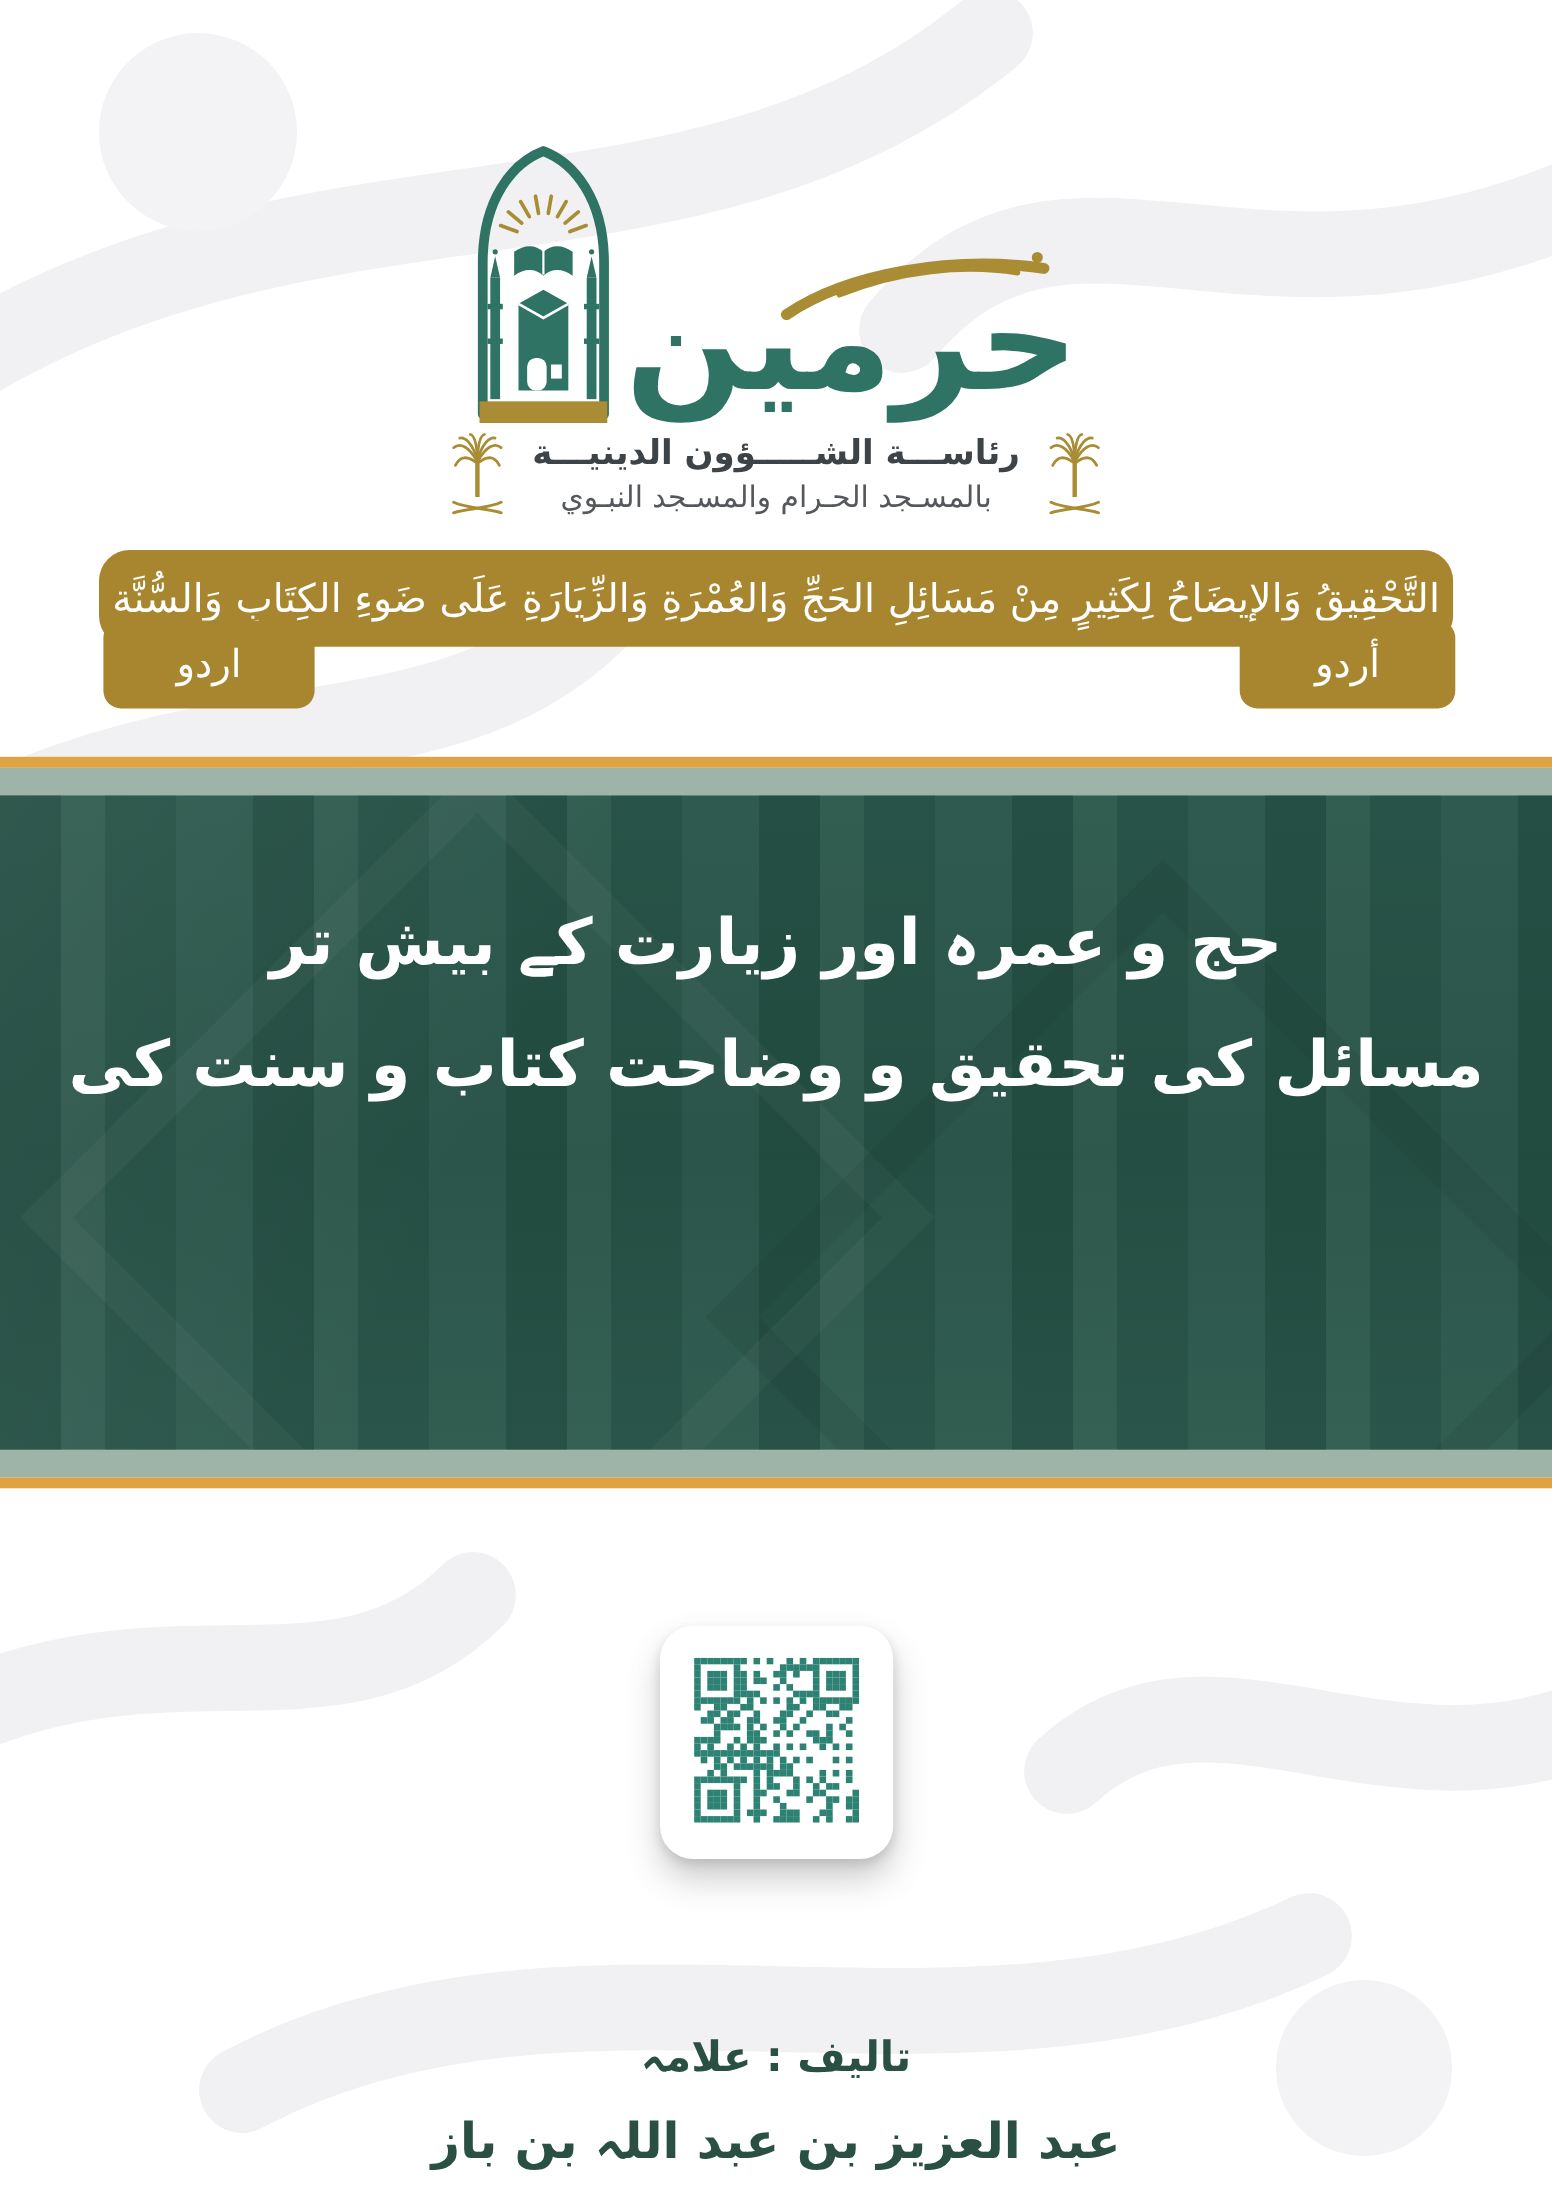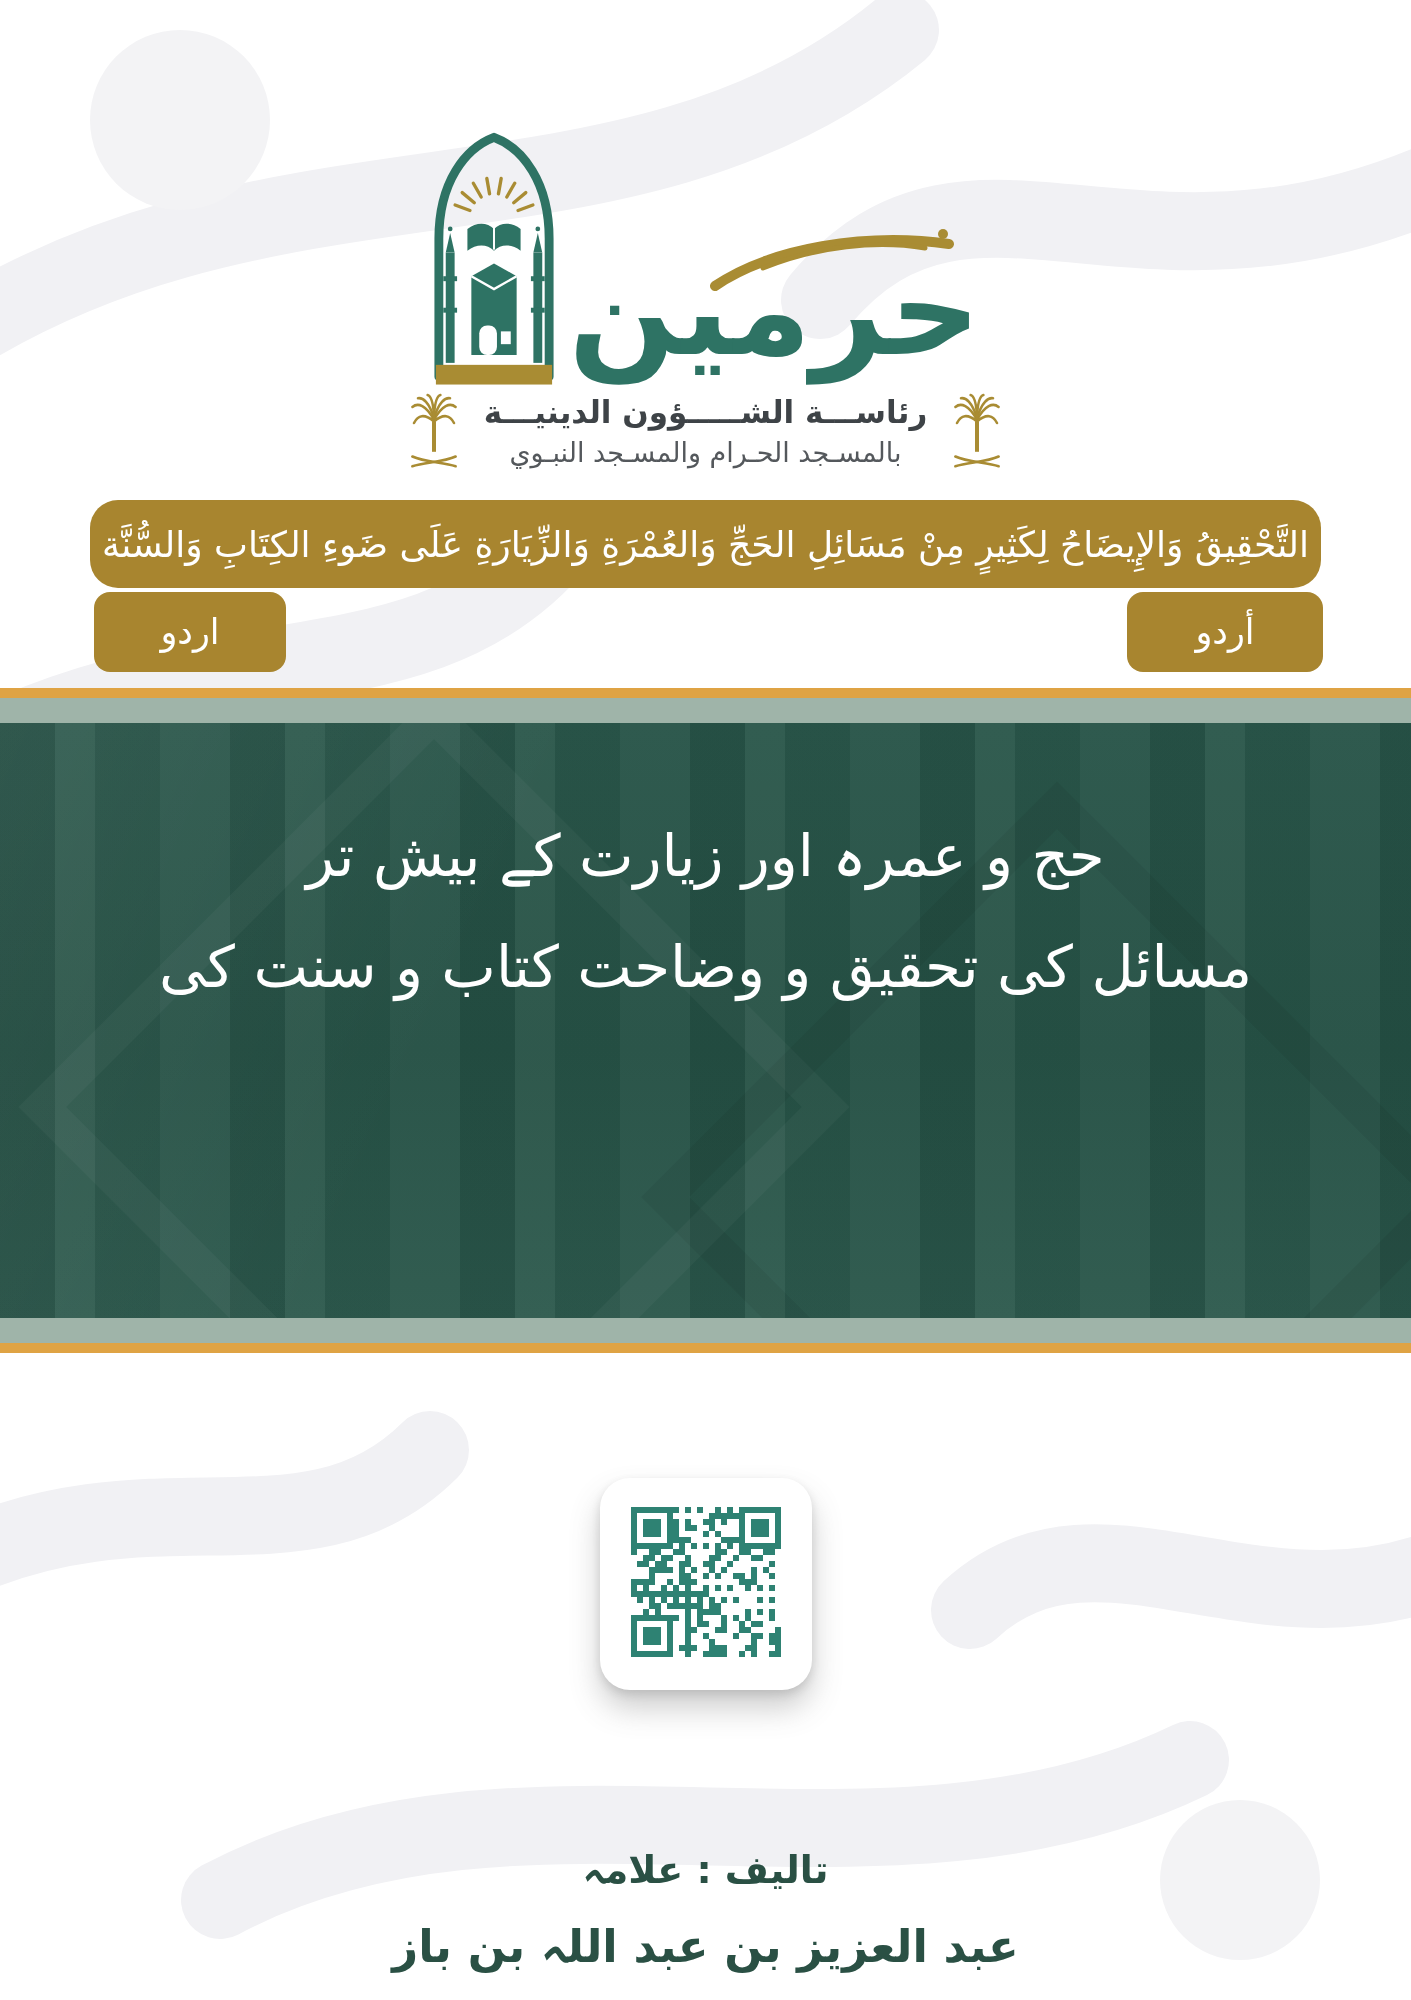--- a/index.html
+++ b/index.html
@@ -36,21 +36,21 @@
   .org-line2{font-size:27px;color:var(--org_light);margin-top:7px;}
   
   .title-box{
     position:absolute;top:500px;left:90px;right:90px;height:88px;z-index:2;
     background:var(--gold_box);border-radius:28px;
     display:flex;align-items:center;justify-content:center;
     color:#fff;font-size:36px;direction:rtl;white-space:nowrap;
   }
   
   .lang-badge{
-    position:absolute;top:592px;height:80px;z-index:2;
+    position:absolute;top:564px;height:80px;z-index:2;
     background:var(--gold_box);border-radius:16px;
     display:flex;align-items:center;justify-content:center;
     color:#fff;font-size:35px;direction:rtl;cursor:pointer;
   }
   .lang-badge.left{left:94px;width:192px;}
   .lang-badge.right{right:88px;width:196px;}
   
   .banner{position:absolute;top:688px;left:0;width:100%;z-index:2;}
   .bar-gold{height:10px;background:var(--gold_bar);}
   .bar-sage{height:25px;background:var(--sage_bar);}
@@ -58,21 +58,21 @@
     height:595px;position:relative;overflow:hidden;
     background:
       linear-gradient(115deg, rgba(255,255,255,0.05) 0%, rgba(255,255,255,0) 35%),
       repeating-linear-gradient(90deg,
         rgba(8,38,32,0.16) 0px, rgba(8,38,32,0.16) 55px,
         rgba(255,255,255,0.035) 55px, rgba(255,255,255,0.035) 95px,
         rgba(8,38,32,0.09) 95px, rgba(8,38,32,0.09) 160px,
         rgba(255,255,255,0.02) 160px, rgba(255,255,255,0.02) 230px),
       linear-gradient(180deg, #2B574B 0%, #275246 55%, #2E5A4E 100%);
     display:flex;flex-direction:column;align-items:center;
-    padding-top:78px;box-sizing:border-box;
+    padding-top:78px;box-sizing:border-box;font-weight:bold;
   }
   .banner-chevron{
     position:absolute;width:520px;height:520px;left:140px;top:90px;
     border:34px solid rgba(255,255,255,0.035);transform:rotate(45deg);
   }
   .banner-chevron.two{left:auto;right:60px;top:180px;border-color:rgba(0,0,0,0.05);}
   .banner-line{
     position:relative;color:#ffffff;font-size:58px;line-height:1.92;
     direction:rtl;white-space:nowrap;text-align:center;z-index:1;
   }

